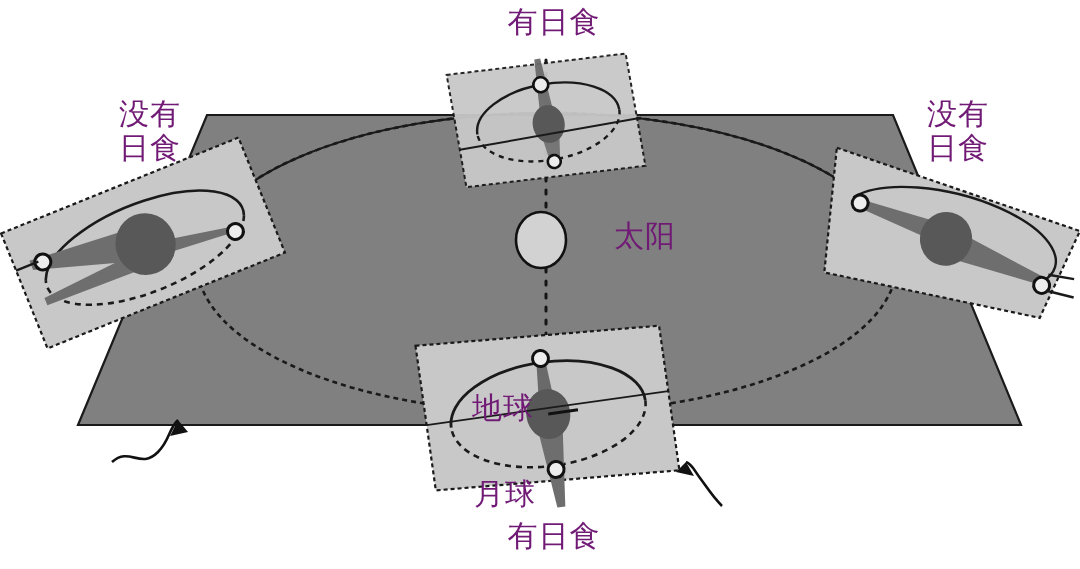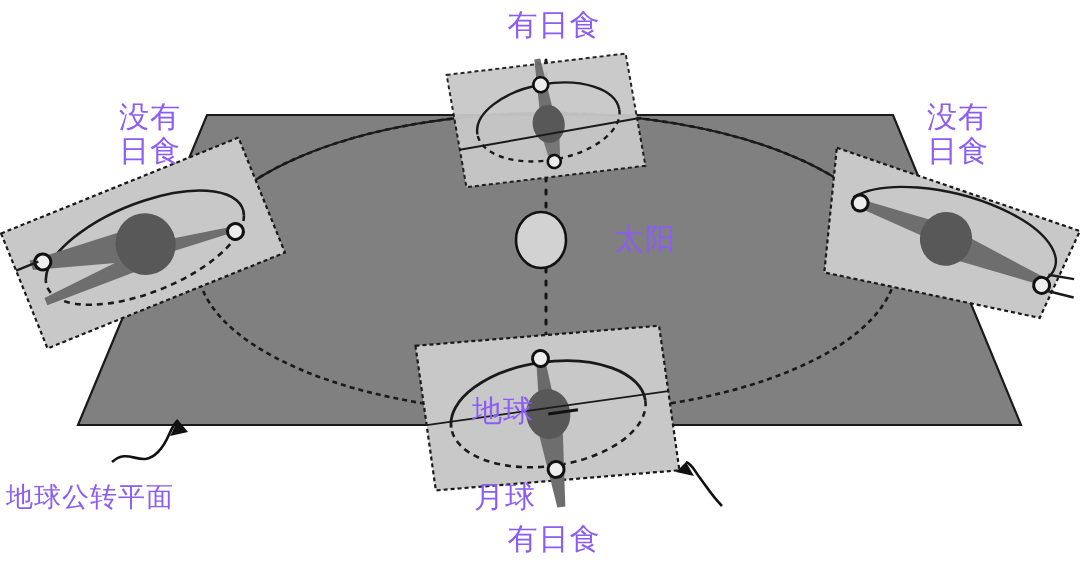--- a/index.html
+++ b/index.html
@@ -1,19 +1,19 @@
 <!DOCTYPE html>
 <html><head>
 <meta charset="utf-8">
 <style>
   html,body{margin:0;padding:0;background:#fff;}
   #stage{position:relative;width:1080px;height:569px;background:#ffffff;
          font-family:"Liberation Serif","DejaVu Serif",serif;overflow:hidden;}
   #canvas{position:absolute;left:0;top:0;width:1080px;height:569px;}
-  .lbl{position:absolute;color:#8b5cf6;font-family:Liberation Serif, serif;
+  .lbl{position:absolute;color:#701a75;font-family:Liberation Mono, monospace;
        line-height:1.12;white-space:pre;letter-spacing:1px;}
   .lbl-lg{font-size:30px;}
   .lbl-md{font-size:27px;}
   .ctr{text-align:center;}
 </style>
 </head>
 <body>
 
 <div id="stage">
 
@@ -136,16 +136,15 @@
   <div class="lbl lbl-lg ctr" style="left:900px;top:100px;width:116px;"><span>没有</span><br><span>日食</span></div>
 
   <div class="lbl lbl-lg" style="left:578px;top:222px;margin-left:36px;">太阳</div>
 
   <div class="lbl lbl-lg" style="left:472px;top:394px;">地球</div>
 
   <div class="lbl lbl-lg" style="left:474px;top:480px;">月球</div>
 
   <div class="lbl lbl-lg ctr" style="left:494px;top:522px;width:120px;">有日食</div>
 
-  <div class="lbl lbl-md" style="left:6px;top:482px;">地球公转平面</div>
 
 
 </div>
 
 </body></html>

